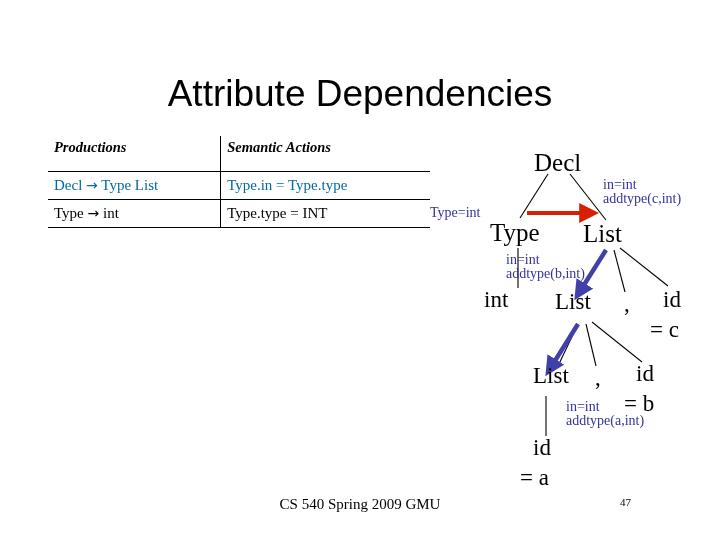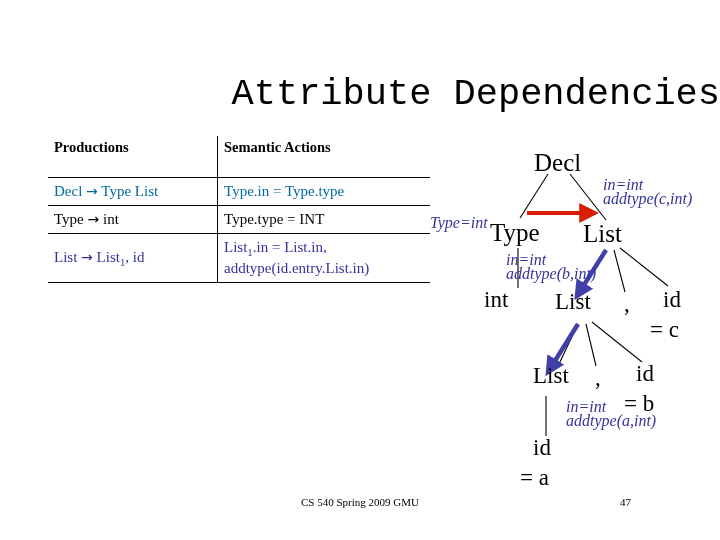--- a/index.html
+++ b/index.html
@@ -18,22 +18,22 @@
     position: absolute;
     inset: 0;
   }
 
   
   #slide-title {
     position: absolute;
     top: 72px;
     left: 0;
     width: 720px;
-    text-align: right;
-    font-family: Liberation Mono, monospace;
+    text-align: center;
+    font-family: Liberation Sans, sans-serif;
     font-size: 37px;
     line-height: 44px;
     color: #000000;
     letter-spacing: 0px;
   }
 
   
   #prod-table {
     position: absolute;
     left: 48px;
@@ -47,21 +47,22 @@
   #prod-table td, #prod-table th {
     padding: 5px 4px 5px 6px;
     vertical-align: middle;
     text-align: left;
     font-weight: normal;
   }
   #prod-table th {
     font-weight: bold;
     font-size: 14.5px;
     padding-top: 3px;
-    padding-bottom: 21px;
+    padding-bottom: 15px;
+    font-style: italic;
   }
   #prod-table .col-a { width: 168px; border-right: 1.6px solid #000; }
   #prod-table .col-b { width: 208px; }
   #prod-table tr.hrule > td,
   #prod-table tr.hrule > th {
     border-bottom: 1.6px solid #000;
   }
   .row-red  { color: #0369a1; }
   .row-blue { color: #33339b; }
   .sub { font-size: 0.72em; vertical-align: sub; }
@@ -87,35 +88,34 @@
     color: #000000;
     white-space: nowrap;
     line-height: 1;
   }
   .node.big   { font-size: 25px; }
   .node.mid   { font-size: 23px; }
   .annot {
     position: absolute;
     font-family: "Liberation Serif", serif;
     color: #33339b;
-    font-size: 16px;
+    font-size: 14px;
     line-height: 13.5px;
     white-space: nowrap;
-    font-style: italic;
   }
 
   
   #footer-text {
     position: absolute;
     left: 0;
     top: 496px;
     width: 720px;
     text-align: center;
     font-family: "Liberation Serif", serif;
-    font-size: 11px;
+    font-size: 15px;
     color: #000000;
   }
   #page-number {
     position: absolute;
     left: 620px;
     top: 496px;
     width: 60px;
     text-align: left;
     font-family: "Liberation Serif", serif;
     font-size: 11px;
@@ -152,31 +152,20 @@
           <span>Type</span>
           <span class="arrow-g">→</span>
           <span>int</span>
         </td>
         <td class="col-b">
           <span>Type.type = INT</span>
         </td>
       </tr>
 
 
-      <tr class="hrule row-blue">
-        <td class="col-a">
-          <span>List</span>
-          <span class="arrow-g">→</span>
-          <span>List</span><span class="sub">1</span><span>, id</span>
-        </td>
-        <td class="col-b">
-          <div><span>List</span><span class="sub">1</span><span>.in = List.in,</span></div>
-          <div class="sa-line2">addtype(id.entry.List.in)</div>
-        </td>
-      </tr>
 
     </tbody>
   </table>
 
   <div id="tree">
 
     <svg id="tree-svg" viewBox="0 0 300 380">
 
       <line x1="128" y1="34" x2="100" y2="78" stroke="#000" stroke-width="1.1"></line>
 
@@ -234,21 +223,21 @@
     <div class="node mid" style="left:175px; top:226px;">,</div>
 
     <div class="node mid" style="left:216px; top:222px;">id</div>
 
     <div class="node mid" style="left:204px; top:252px;">= b</div>
 
     <div class="node mid" style="left:113px; top:296px;">id</div>
 
     <div class="node mid" style="left:100px; top:326px;">= a</div>
 
-    <div class="annot" style="left:10px; top:76px;">
+    <div class="annot" style="left:10px; top:66px;">
       <div>Type=int</div>
     </div>
 
     <div class="annot" style="left:183px; top:38px;">
       <div>in=int</div>
       <div>addtype(c,int)</div>
     </div>
 
     <div class="annot" style="left:86px; top:113px;">
       <div>in=int</div>

